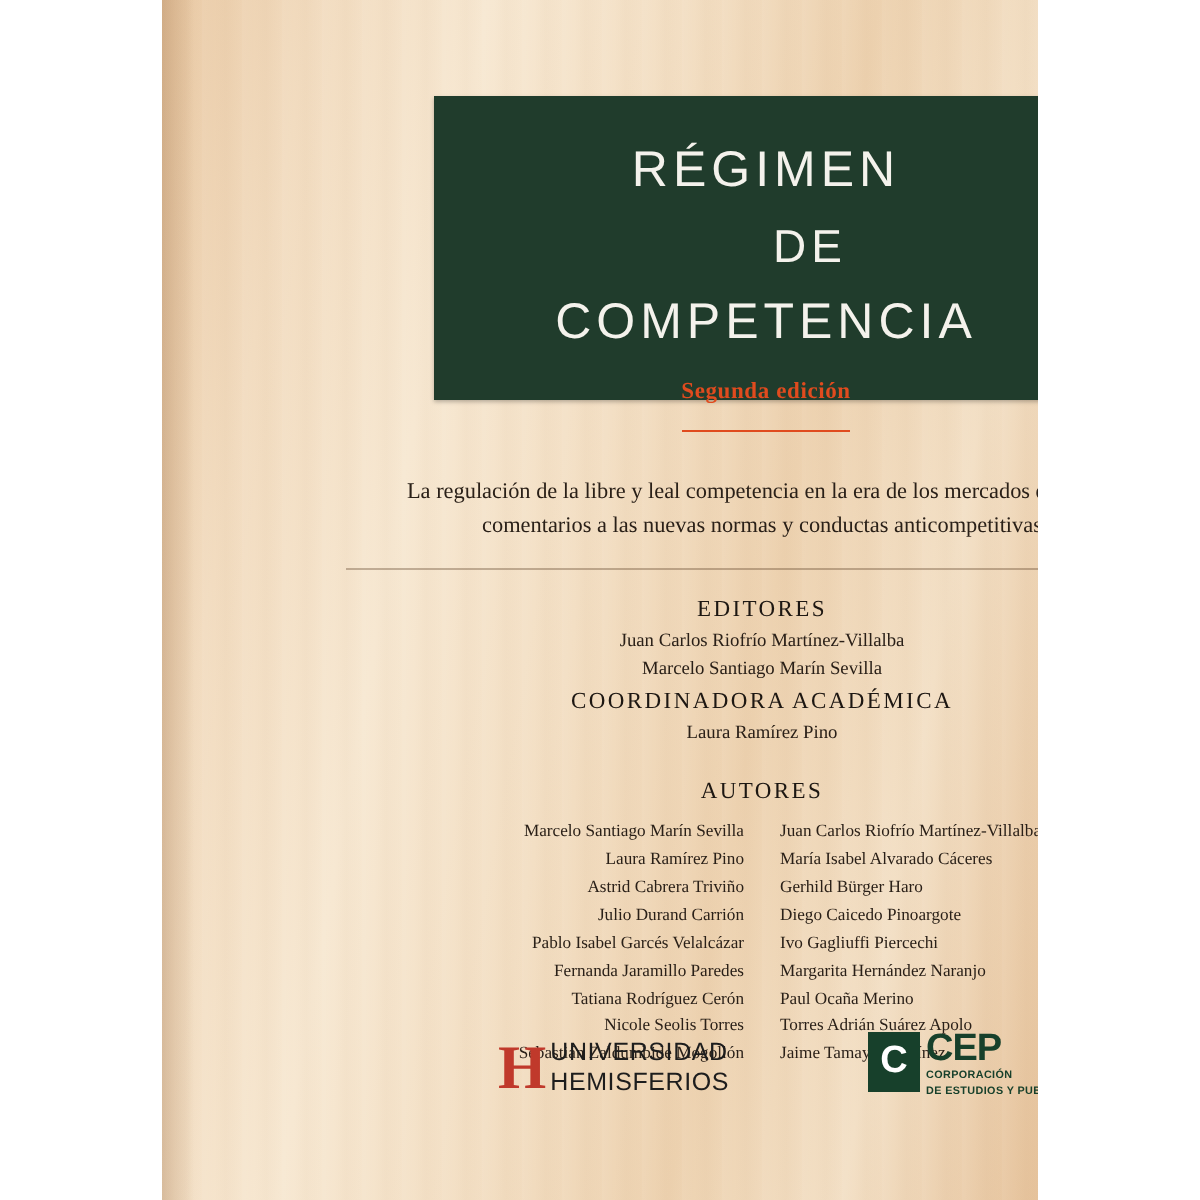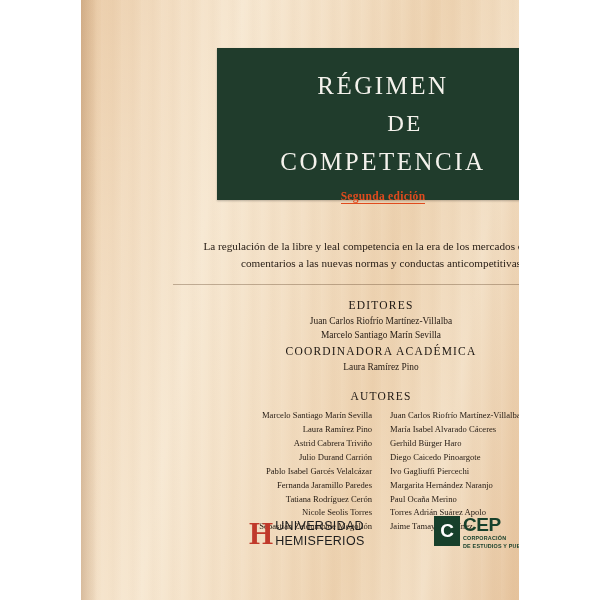--- a/index.html
+++ b/index.html
@@ -69,39 +69,39 @@
     top: 48px;
     width: 332px;
     height: 152px;
     background: #203c2c;
     color: #ffffff;
     box-shadow: 0 1px 2px rgba(0,0,0,0.25);
     text-align: center;
     z-index: 3;
   }
   .title-line {
-    font-family: Liberation Serif, serif;
+    font-family: Liberation Sans, sans-serif;
     letter-spacing: 2.5px;
     font-size: 25px;
     line-height: 1.0;
     color: #f4f2ec;
   }
   .tl1 { margin-top: 25px; }
   .tl2 { margin-top: 14px; font-size: 23px; padding-left: 44px; }
   .tl3 { margin-top: 14px; font-size: 25px; }
   .edition {
     margin-top: 16px;
     font-size: 11.5px;
     font-weight: bold;
     color: #e04b1e;
     letter-spacing: 0.3px;
   }
   .edition .ul {
     border-bottom: 1px solid #e04b1e;
-    padding-bottom: 1px;
+    padding-bottom: 13px;
   }
 
   .tomo {
     position: absolute;
     left: 81px;
     top: 215px;
     width: 438px;
     text-align: right;
     font-size: 12px;
     font-weight: bold;

